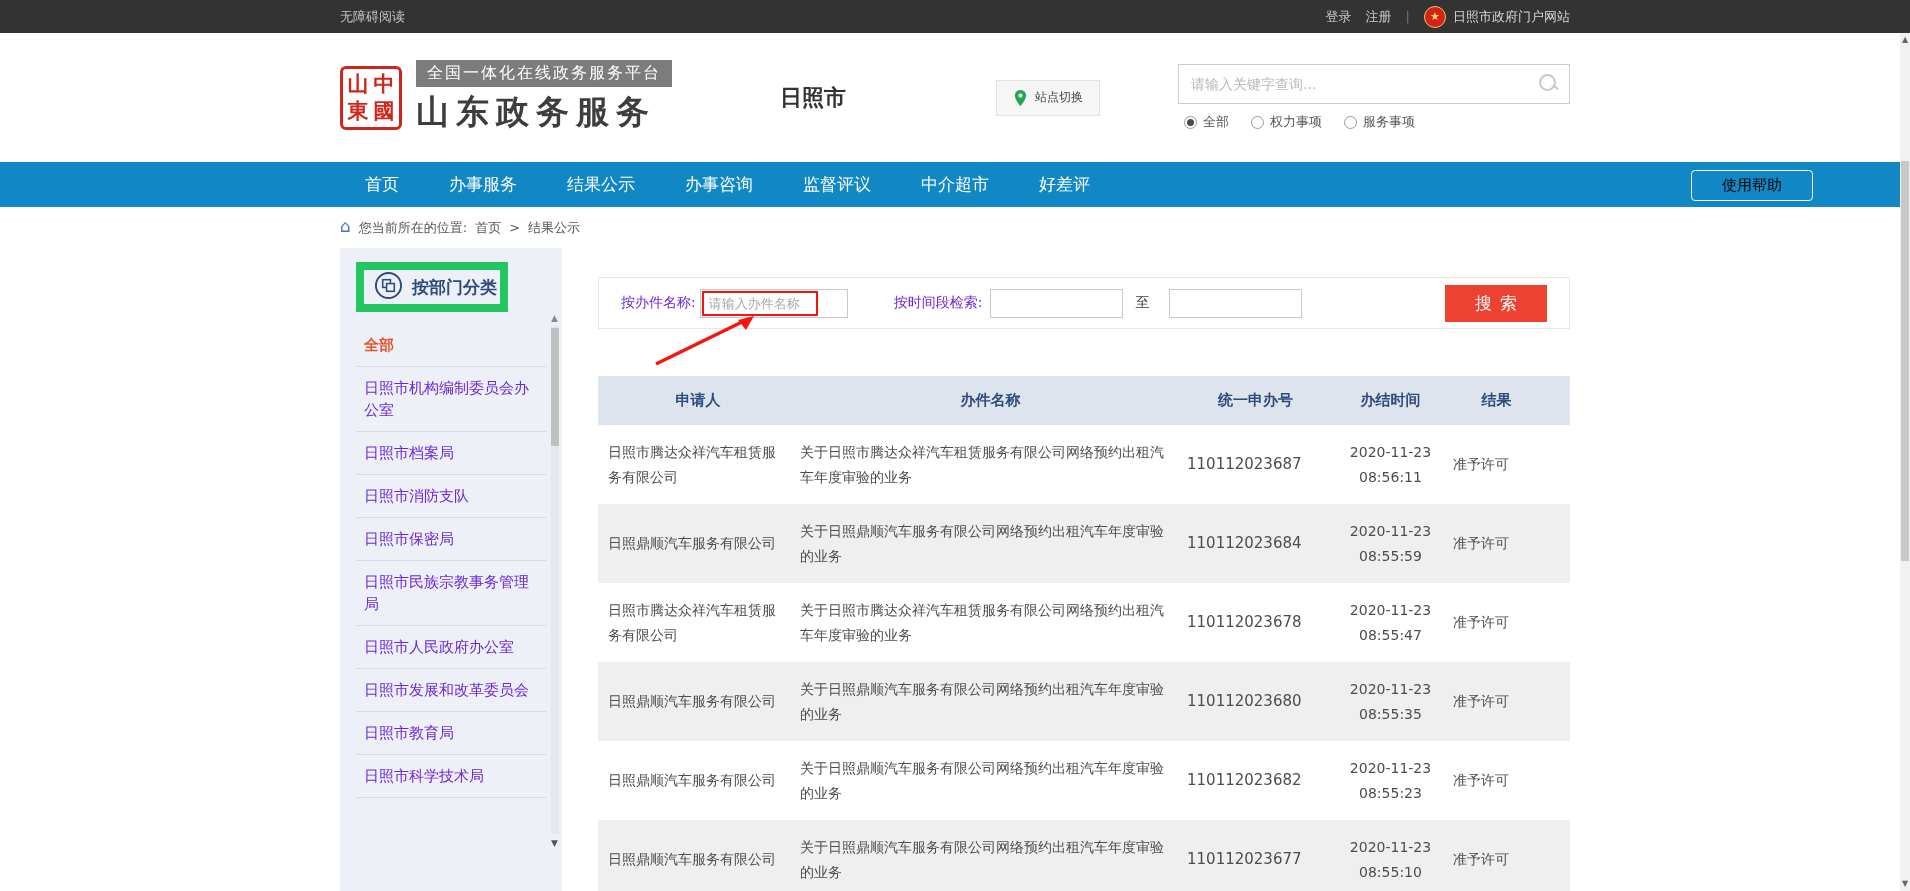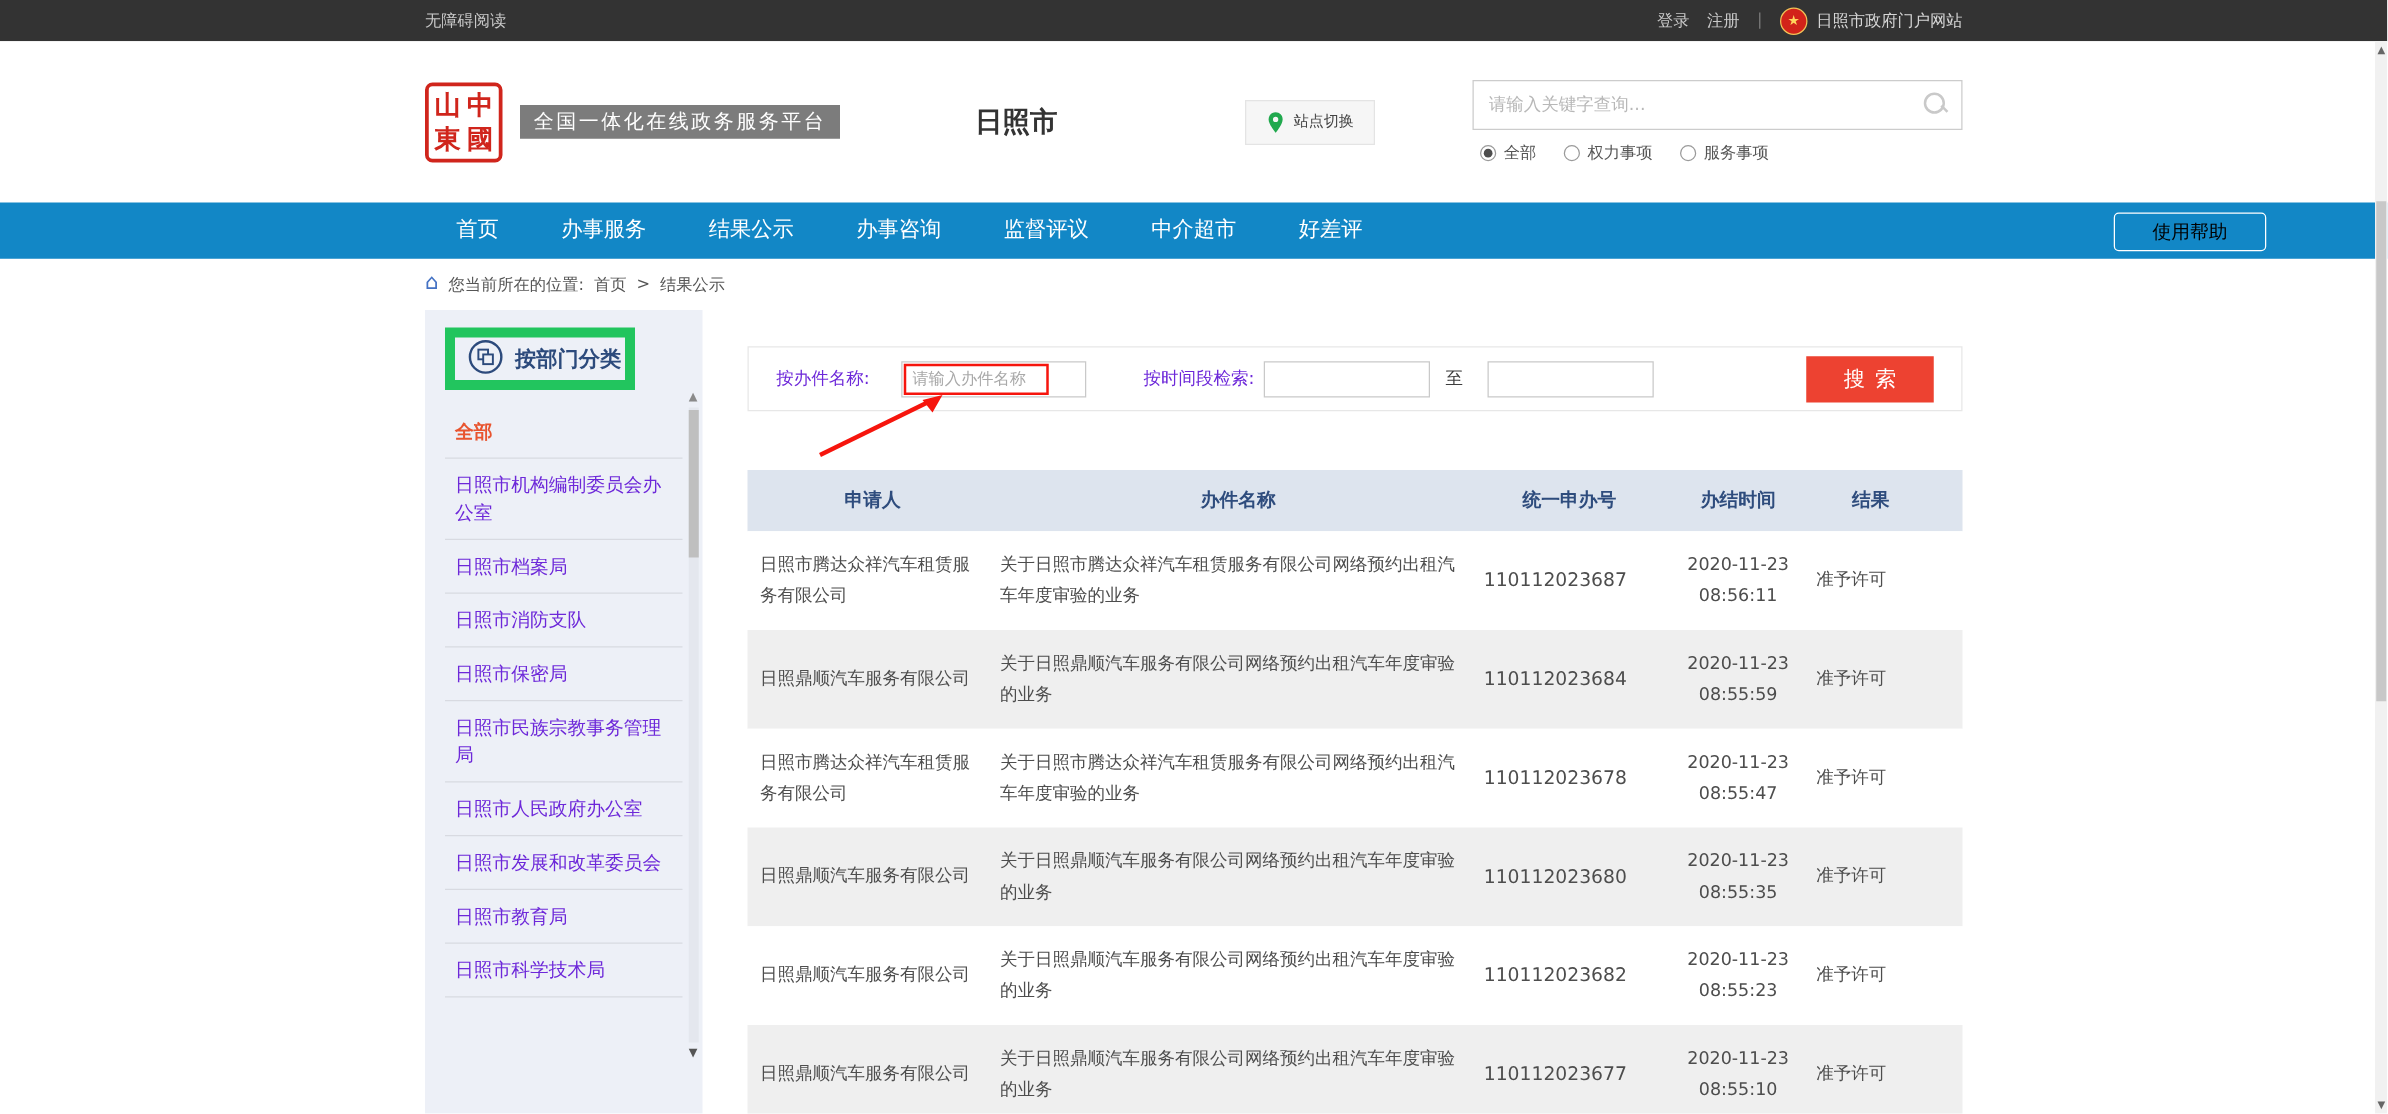--- a/index.html
+++ b/index.html
@@ -67,21 +67,21 @@
   .scroll-arrow{position:absolute;left:0;width:11px;text-align:center;font-size:9px;color:#8a8a8a;cursor:pointer;line-height:1}
   .side-scroll .up{top:0}
   .side-scroll .down{bottom:0;color:#555}
 
   
   .main{flex:1;margin-left:36px;position:relative}
   .filterbox{margin-top:29px;border:1px solid #e7e7e7;height:52px;display:flex;align-items:center;padding:0 22px;background:#fff}
   .flabel{font-size:14px;color:#6d28d9;white-space:nowrap}
   .fin{height:29px;border:1px solid #c9c9c9;outline:none;font-size:13px;padding:0 8px;color:#444;font-family:inherit}
   .fin::placeholder{color:#a9a9a9}
-  .name-wrap{position:relative;margin-left:25px}
+  .name-wrap{position:relative;margin-left:4px}
   .fin.name{width:148px}
   .ph-box{position:absolute;left:2px;top:2px;width:116px;height:25px;border:2px solid #f6150d;pointer-events:none}
   .gap1{width:46px}
   .fin.date{width:133px;margin-left:8px}
   .to{font-size:14px;color:#3d3d3d;margin:0 12px}
   .search-btn{margin-left:auto;width:102px;height:37px;background:#ed4231;color:#fff;font-size:17px;letter-spacing:8px;padding-left:8px;border:none;cursor:pointer;font-family:inherit}
   .arrow-svg{position:absolute;left:44px;top:62px;pointer-events:none}
 
   
   .table{margin-top:47px}
@@ -131,20 +131,21 @@
     <div class="container">
       <div class="logo">
         <div class="seal">
           <span>山</span>
           <span>中</span>
           <span>東</span>
           <span>國</span>
         </div>
         <div class="brandstack">
           <span class="platform-tag">全国一体化在线政务服务平台</span>
+          <div class="brand">山东政务服务</div>
         </div>
       </div>
       <div class="city">日照市</div>
       <div class="site-switch">
         <span class="pin-ic">
           <svg width="15" height="18" viewBox="0 0 24 28">
               <path d="M12 1C6.9 1 3 5 3 10c0 6.5 9 17 9 17s9-10.5 9-17c0-5-3.9-9-9-9zm0 12.4a3.4 3.4 0 1 1 0-6.8 3.4 3.4 0 0 1 0 6.8z" fill="#21a94e"></path>
             </svg>
         </span>
         <span>站点切换</span>

